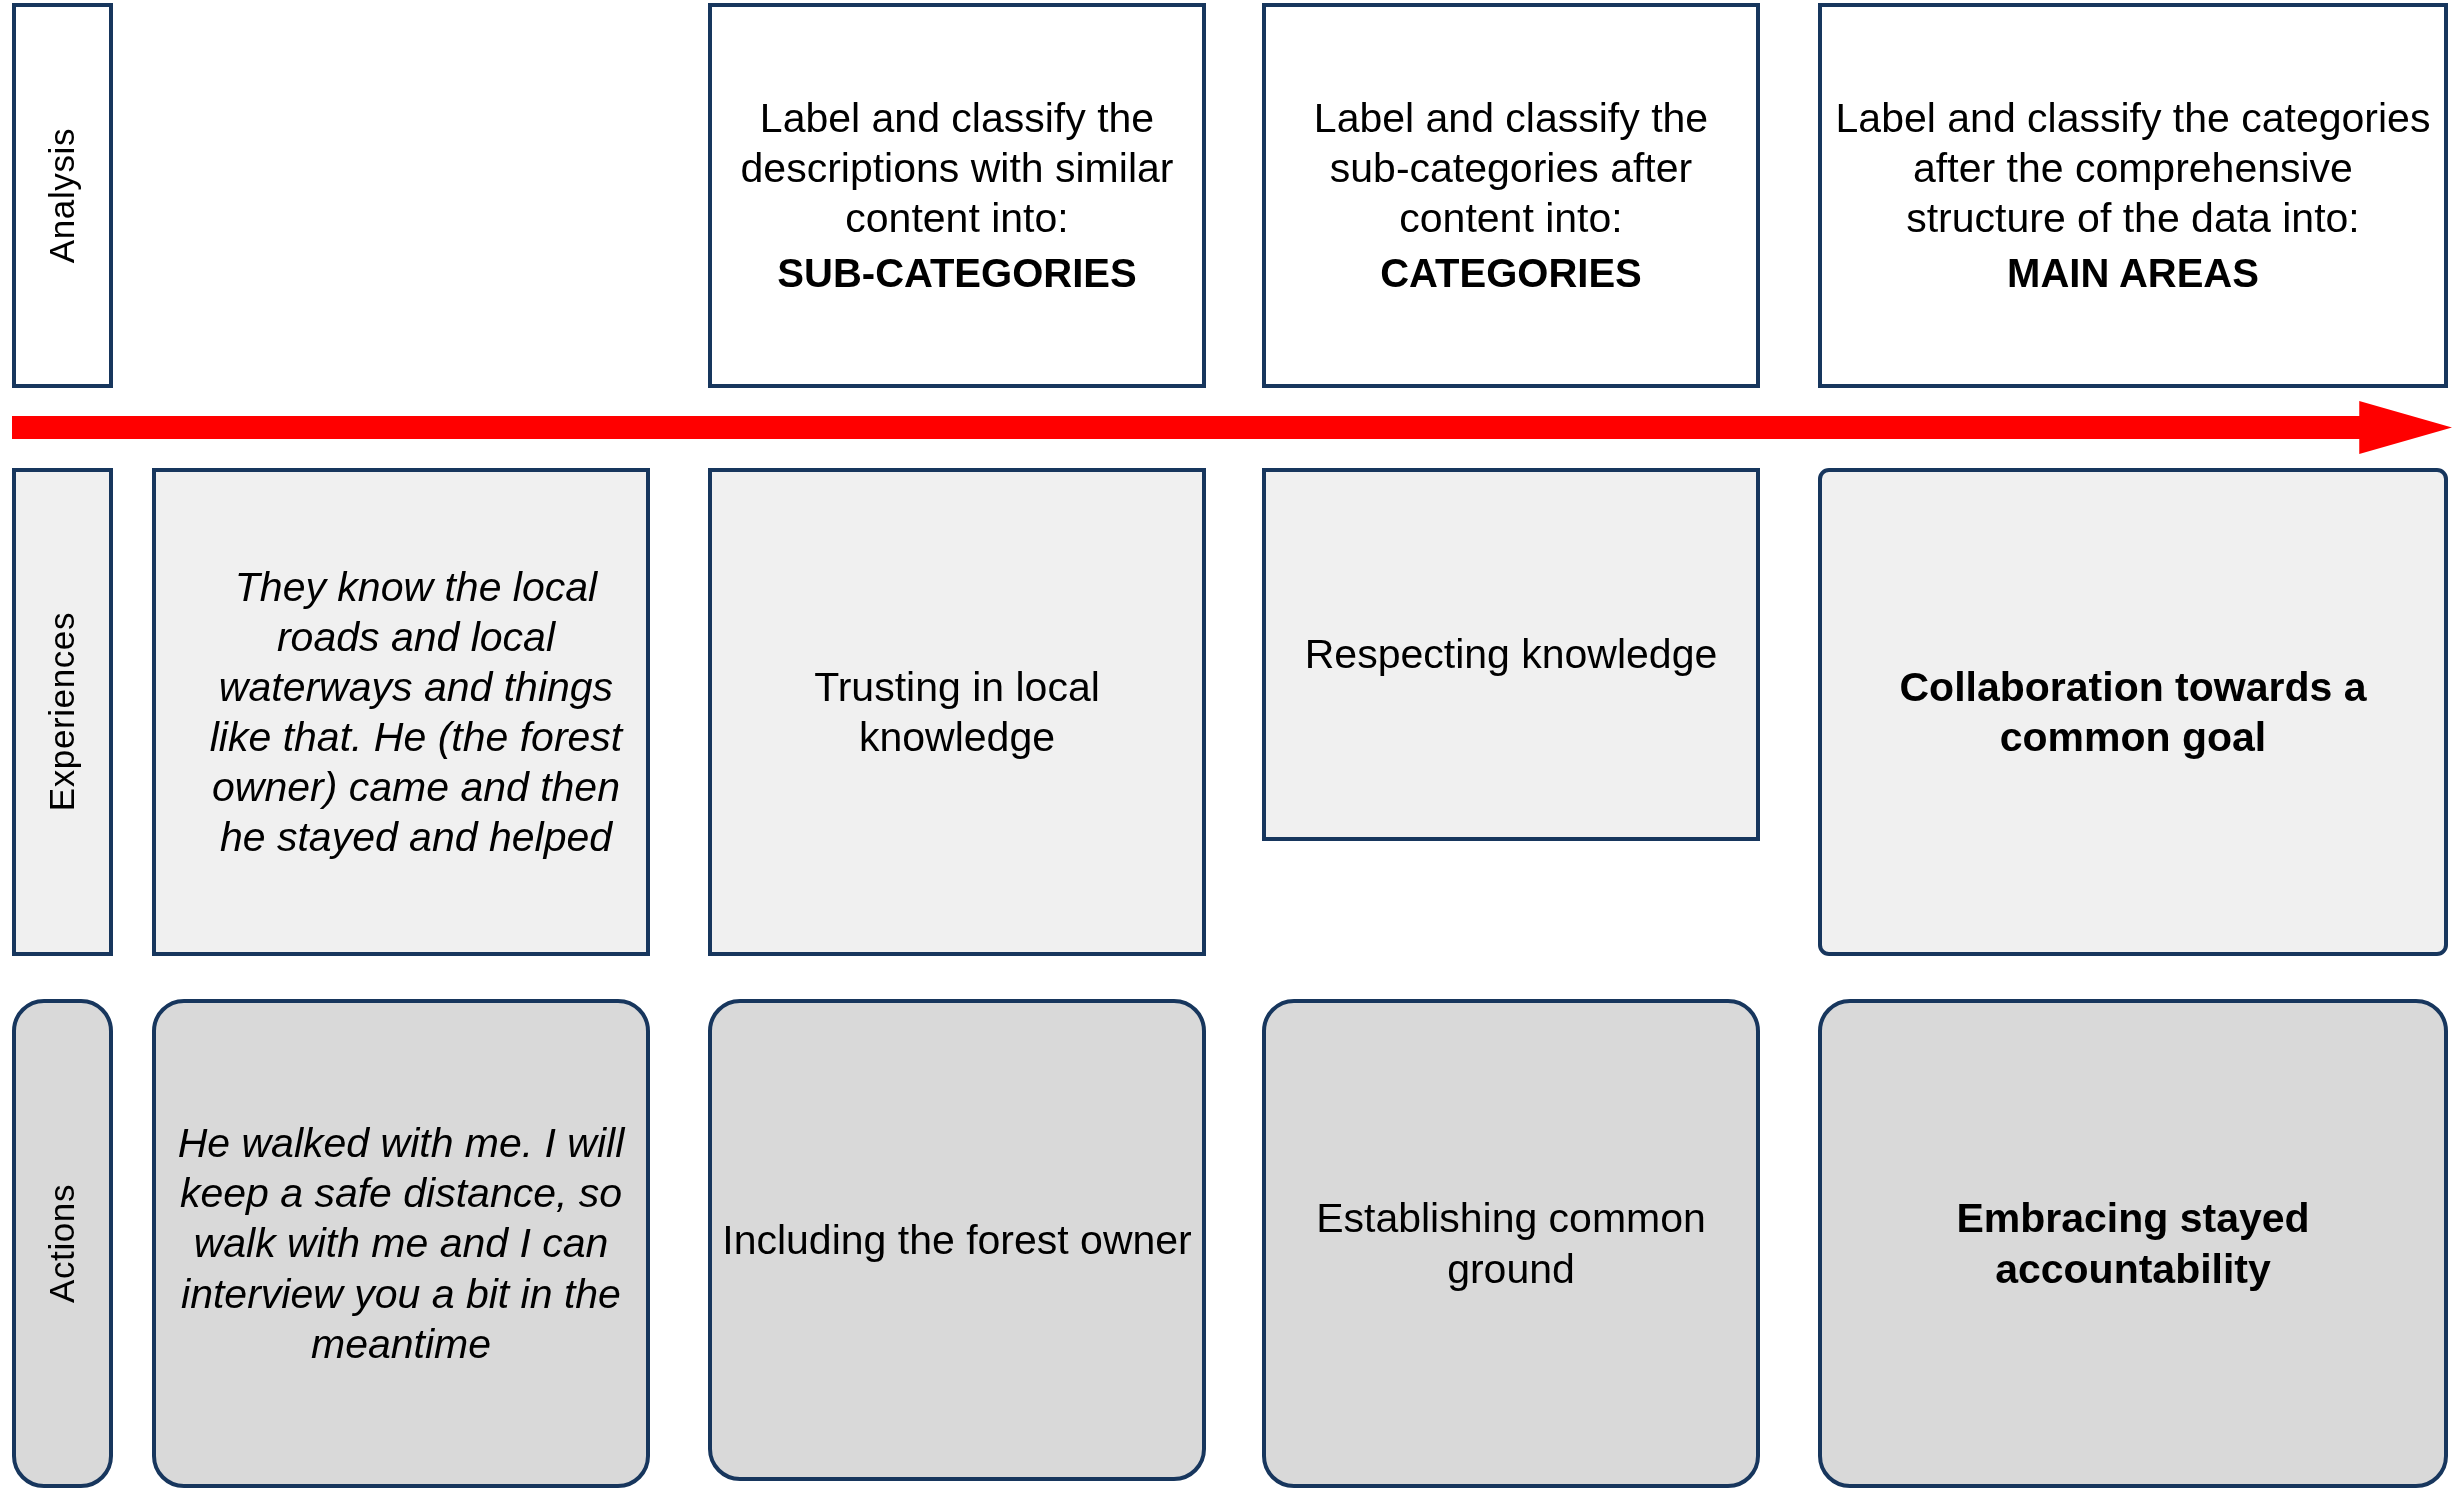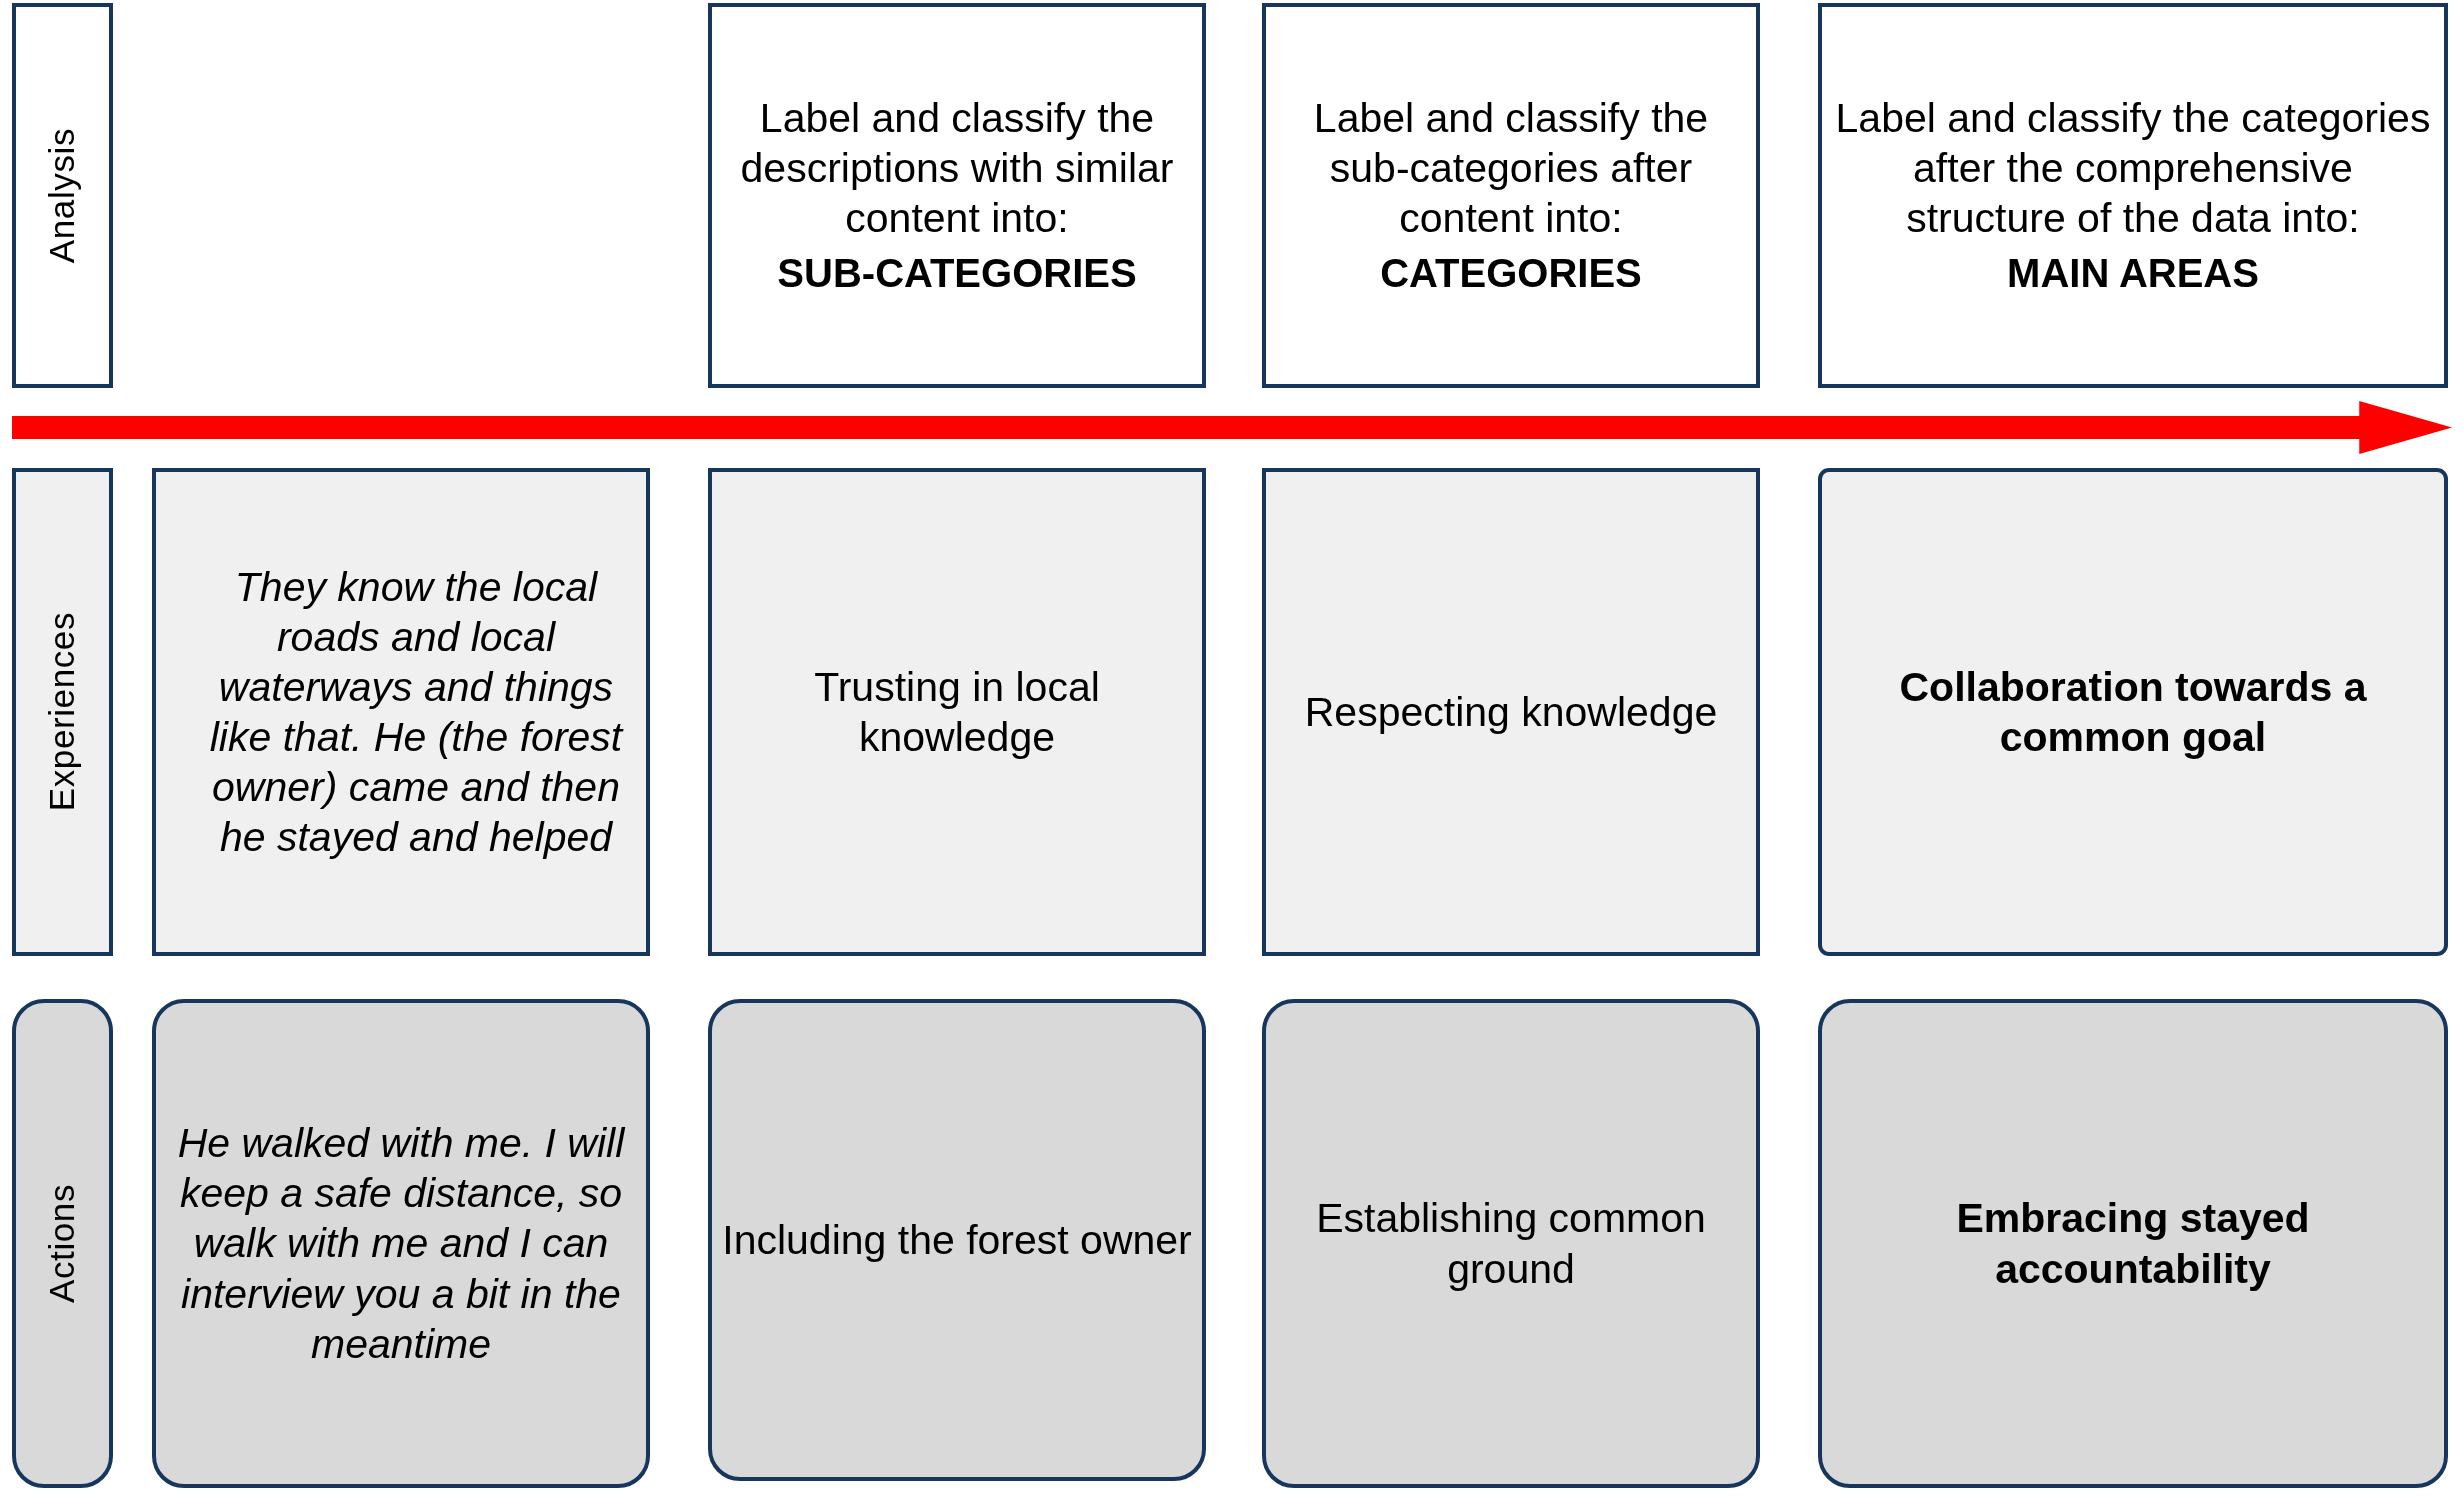--- a/index.html
+++ b/index.html
@@ -99,21 +99,21 @@
       <span class="quote-txt">They know the local roads and local waterways and things like that. He (the forest owner) came and then he stayed and helped</span>
     </div>
   </div>
 
   <div class="cell fill-light" style="left:708px;top:468px;width:498px;height:488px;">
     <div class="inner">
       <span class="plain-txt">Trusting in local knowledge</span>
     </div>
   </div>
 
-  <div class="cell fill-light" style="left:1262px;top:468px;width:498px;height:488px;">
+  <div class="cell fill-light" style="left:1262px;top:468px;width:498px;height:373px;">
     <div class="inner">
       <span class="plain-txt">Respecting knowledge</span>
     </div>
   </div>
 
   <div class="cell fill-light" style="left:1818px;top:468px;width:630px;height:488px;border-radius:11px;">
     <div class="inner">
       <span class="bold-txt">Collaboration towards a common goal</span>
     </div>
   </div>

